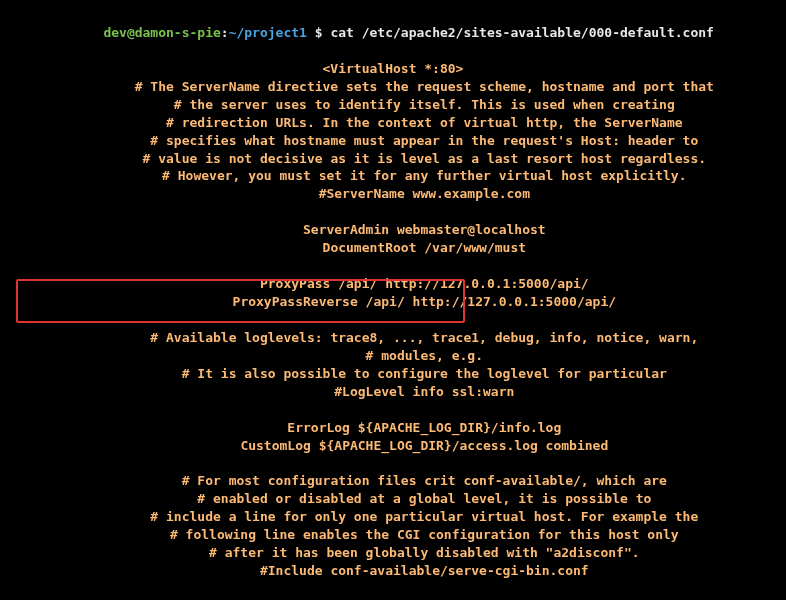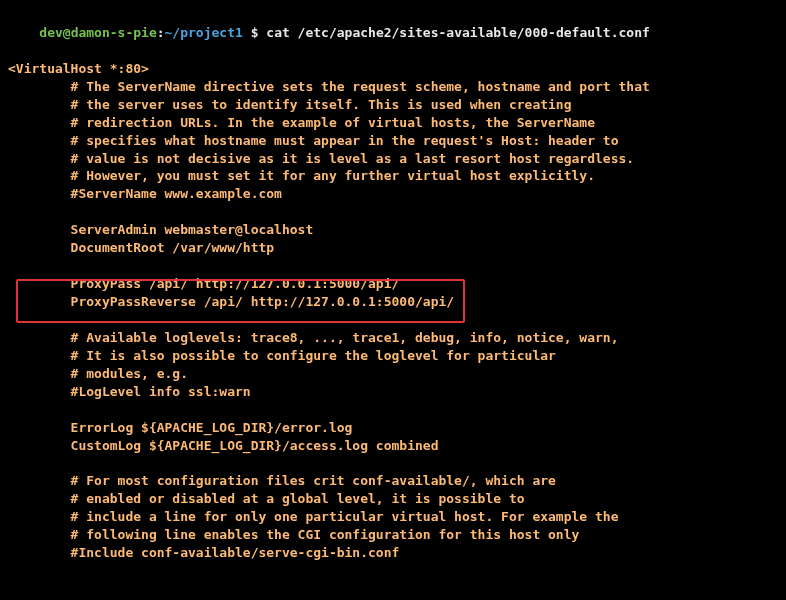--- a/index.html
+++ b/index.html
@@ -6,21 +6,21 @@
     margin: 0;
     padding: 6px 8px;
     background: #000;
     color: #e8e8e8;
     font-family: Menlo, Consolas, "DejaVu Sans Mono", monospace;
     font-size: 13px;
     line-height: 1.38;
     width: 786px;
     box-sizing: border-box;
   }
-  .line { white-space: pre; font-weight: 600; }
+  .line { white-space: pre; font-weight: 600; text-align: center; }
   .bold { font-weight: 700; }
   .user { color: #77c14c; font-weight: 700; }
   .host { color: #77c14c; font-weight: 700; }
   .path { color: #4aa3df; font-weight: 700; }
   .sep  { color: #e8e8e8; font-weight: 700; }
   .cmd  { color: #e8e8e8; }
   .white { color: #fdba74; }
   .redbox {
     border: 2px solid #e03333;
     position: absolute;
@@ -35,42 +35,43 @@
 <div class="box-wrap">
 
   <div class="line">
     <span class="user">dev</span><span class="user">@</span><span class="host">damon-s-pie</span><span class="sep">:</span><span class="path">~/project1</span><span class="sep"> $ </span><span class="cmd">cat /etc/apache2/sites-available/000-default.conf</span>
   </div>
 
   <div id="file-output">
       <div class="line white bold">&lt;VirtualHost *:80&gt;</div>
       <div class="line white bold">        # The ServerName directive sets the request scheme, hostname and port that</div>
       <div class="line white bold">        # the server uses to identify itself. This is used when creating</div>
-      <div class="line white bold">        # redirection URLs. In the example of virtual hosts, the ServerName</div>
+      <div class="line white bold">        # redirection URLs. In the context of virtual http, the ServerName</div>
       <div class="line white bold">        # specifies what hostname must appear in the request's Host: header to</div>
       <div class="line white bold">        # value is not decisive as it is level as a last resort host regardless.</div>
       <div class="line white bold">        # However, you must set it for any further virtual host explicitly.</div>
       <div class="line white bold">        #ServerName www.example.com</div>
       <div class="line white bold"> </div>
       <div class="line white bold">        ServerAdmin webmaster@localhost</div>
-      <div class="line white bold">        DocumentRoot /var/www/http</div>
+      <div class="line white bold">        DocumentRoot /var/www/must</div>
       <div class="line white bold"> </div>
       <div class="line white bold">        ProxyPass /api/ http://127.0.0.1:5000/api/</div>
       <div class="line white bold">        ProxyPassReverse /api/ http://127.0.0.1:5000/api/</div>
       <div class="line white bold"> </div>
       <div class="line white bold">        # Available loglevels: trace8, ..., trace1, debug, info, notice, warn,</div>
+      <div class="line white bold">        # modules, e.g.</div>
       <div class="line white bold">        # It is also possible to configure the loglevel for particular</div>
-      <div class="line white bold">        # modules, e.g.</div>
       <div class="line white bold">        #LogLevel info ssl:warn</div>
       <div class="line white bold"> </div>
-      <div class="line white bold">        ErrorLog ${APACHE_LOG_DIR}/error.log</div>
+      <div class="line white bold">        ErrorLog ${APACHE_LOG_DIR}/info.log</div>
       <div class="line white bold">        CustomLog ${APACHE_LOG_DIR}/access.log combined</div>
       <div class="line white bold"> </div>
       <div class="line white bold">        # For most configuration files crit conf-available/, which are</div>
       <div class="line white bold">        # enabled or disabled at a global level, it is possible to</div>
       <div class="line white bold">        # include a line for only one particular virtual host. For example the</div>
       <div class="line white bold">        # following line enables the CGI configuration for this host only</div>
+      <div class="line white bold">        # after it has been globally disabled with "a2disconf".</div>
       <div class="line white bold">        #Include conf-available/serve-cgi-bin.conf</div>
     </div>
 
   <div class="redbox" id="redbox" style="top: 273px; left: 8px; width: 445px; height: 40px;"></div>
 
 </div>
 
 </body></html>

